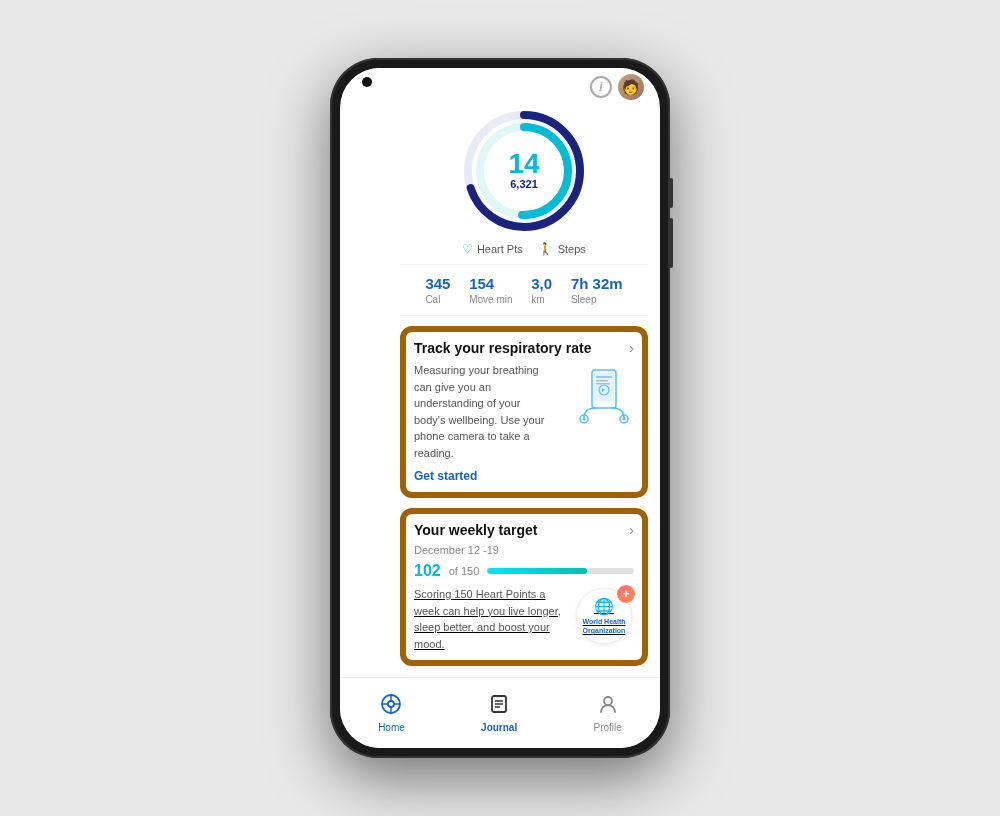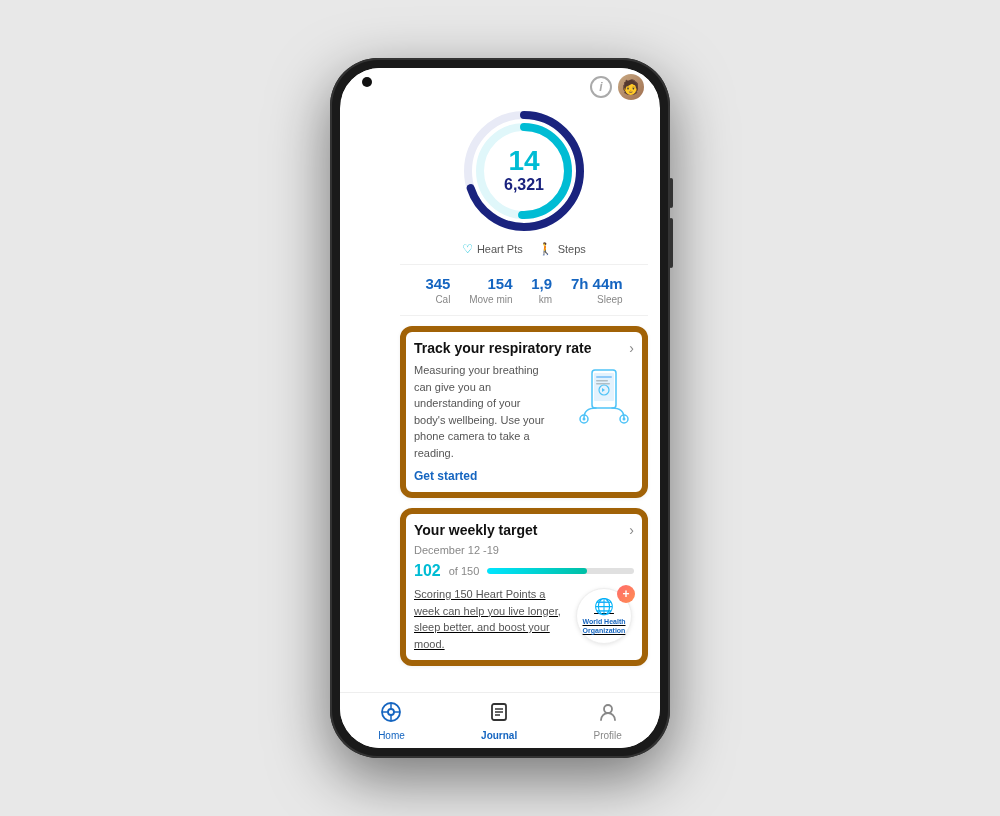--- a/index.html
+++ b/index.html
@@ -125,21 +125,21 @@
     }
 
     .ring-main-num {
       font-size: 28px;
       font-weight: 700;
       color: #00bcd4;
       line-height: 1;
     }
 
     .ring-sub-num {
-      font-size: 16px;
+      font-size: 11px;
       font-weight: 600;
       color: #1a237e;
       line-height: 1.2;
     }
 
     .legend-row {
       display: flex;
       gap: 16px;
       margin-top: 6px;
       align-items: center;
@@ -167,21 +167,21 @@
     .stats-row {
       display: flex;
       justify-content: space-around;
       padding: 10px 16px;
       border-top: 1px solid #f0f0f0;
       border-bottom: 1px solid #f0f0f0;
       margin: 0 12px 10px;
     }
 
     .stat-item {
-      text-align: right;
+      text-align: left;
     }
 
     .stat-value {
       font-size: 15px;
       font-weight: 700;
       color: #1565c0;
     }
 
     .stat-label {
       font-size: 10px;
@@ -345,21 +345,21 @@
     .who-logo-text {
       font-size: 7px;
       color: #1565c0;
       font-weight: 700;
       text-align: center;
       line-height: 1.3;
     }
 
     
     .bottom-nav {
-      height: 56px;
+      height: 71px;
       background: #fff;
       border-top: 1px solid #eee;
       display: flex;
       align-items: center;
       justify-content: space-around;
       flex-shrink: 0;
     }
 
     .nav-item {
       display: flex;
@@ -470,25 +470,25 @@
       <div class="stats-row">
         <div class="stat-item">
           <div class="stat-value">345</div>
           <div class="stat-label">Cal</div>
         </div>
         <div class="stat-item">
           <div class="stat-value">154</div>
           <div class="stat-label">Move min</div>
         </div>
         <div class="stat-item">
-          <div class="stat-value">1,9</div>
+          <div class="stat-value">3,0</div>
           <div class="stat-label">km</div>
         </div>
         <div class="stat-item">
-          <div class="stat-value">7h 44m</div>
+          <div class="stat-value">7h 32m</div>
           <div class="stat-label">Sleep</div>
         </div>
       </div>
 
       <div class="card">
         <div class="card-header">
           <span class="card-title">Track your respiratory rate</span>
           <span class="card-chevron">›</span>
         </div>
         <div class="card-body">

